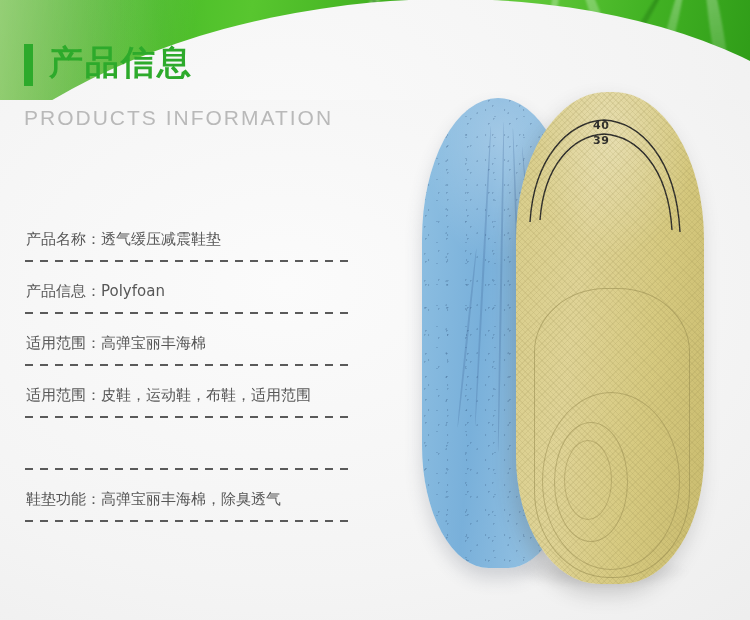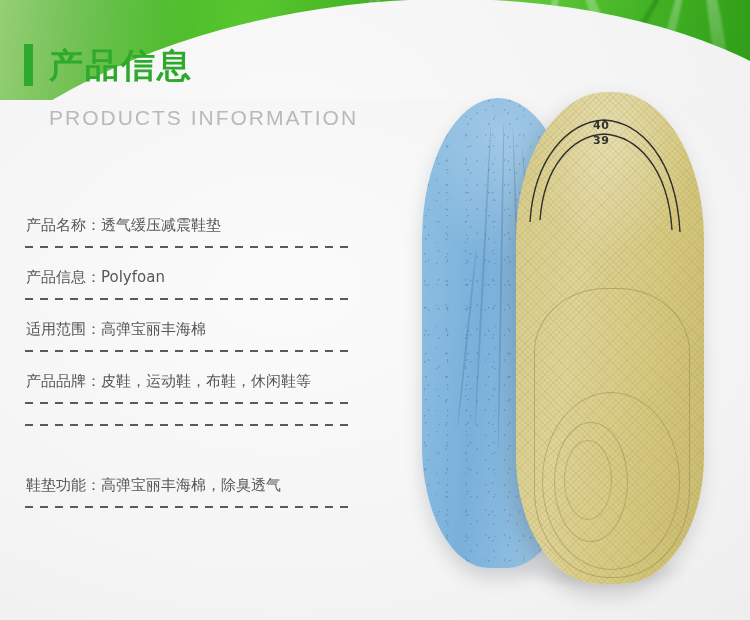--- a/index.html
+++ b/index.html
@@ -83,52 +83,51 @@
     display: flex;
     align-items: center;
     gap: 16px;
   }
   .title-bar {
     width: 9px;
     height: 42px;
     background: #2daa2b;
   }
   .title-cn {
-    font-family: Liberation Sans, sans-serif;
+    font-family: Liberation Mono, monospace;
     font-size: 34px;
     font-weight: bold;
     color: #2daa2b;
     letter-spacing: 2px;
     line-height: 1;
     white-space: nowrap;
   }
   .title-en {
     position: absolute;
     left: 24px;
     top: 106px;
     font-size: 21px;
     color: #b9b9b9;
     letter-spacing: 2.0px;
     white-space: nowrap;
     font-weight: normal;
-    margin-left: 25px;
   }
 
   
   .specs {
     position: absolute;
     left: 25px;
     top: 210px;
     width: 332px;
   }
   .spec-row {
     height: 52px;
     display: flex;
     flex-direction: column;
-    justify-content: flex-start;
+    justify-content: flex-end;
   }
   .spec-text {
     font-family: "DejaVu Sans", "Liberation Sans", sans-serif;
     font-size: 15px;
     color: #575757;
     line-height: 30px;
     white-space: nowrap;
     padding-left: 1px;
   }
   .spec-divider {
@@ -322,21 +321,21 @@
       <div class="spec-text">产品信息：Polyfoan</div>
       <div class="spec-divider"></div>
     </div>
 
     <div class="spec-row">
       <div class="spec-text">适用范围：高弹宝丽丰海棉</div>
       <div class="spec-divider"></div>
     </div>
 
     <div class="spec-row">
-      <div class="spec-text">产品品牌：皮鞋，运动鞋，布鞋，休闲鞋等</div>
+      <div class="spec-text">适用范围：皮鞋，运动鞋，布鞋，适用范围</div>
       <div class="spec-divider"></div>
     </div>
 
     <div class="spec-row">
       <div class="spec-divider"></div>
     </div>
 
     <div class="spec-row">
       <div class="spec-text">鞋垫功能：高弹宝丽丰海棉，除臭透气</div>
       <div class="spec-divider"></div>

